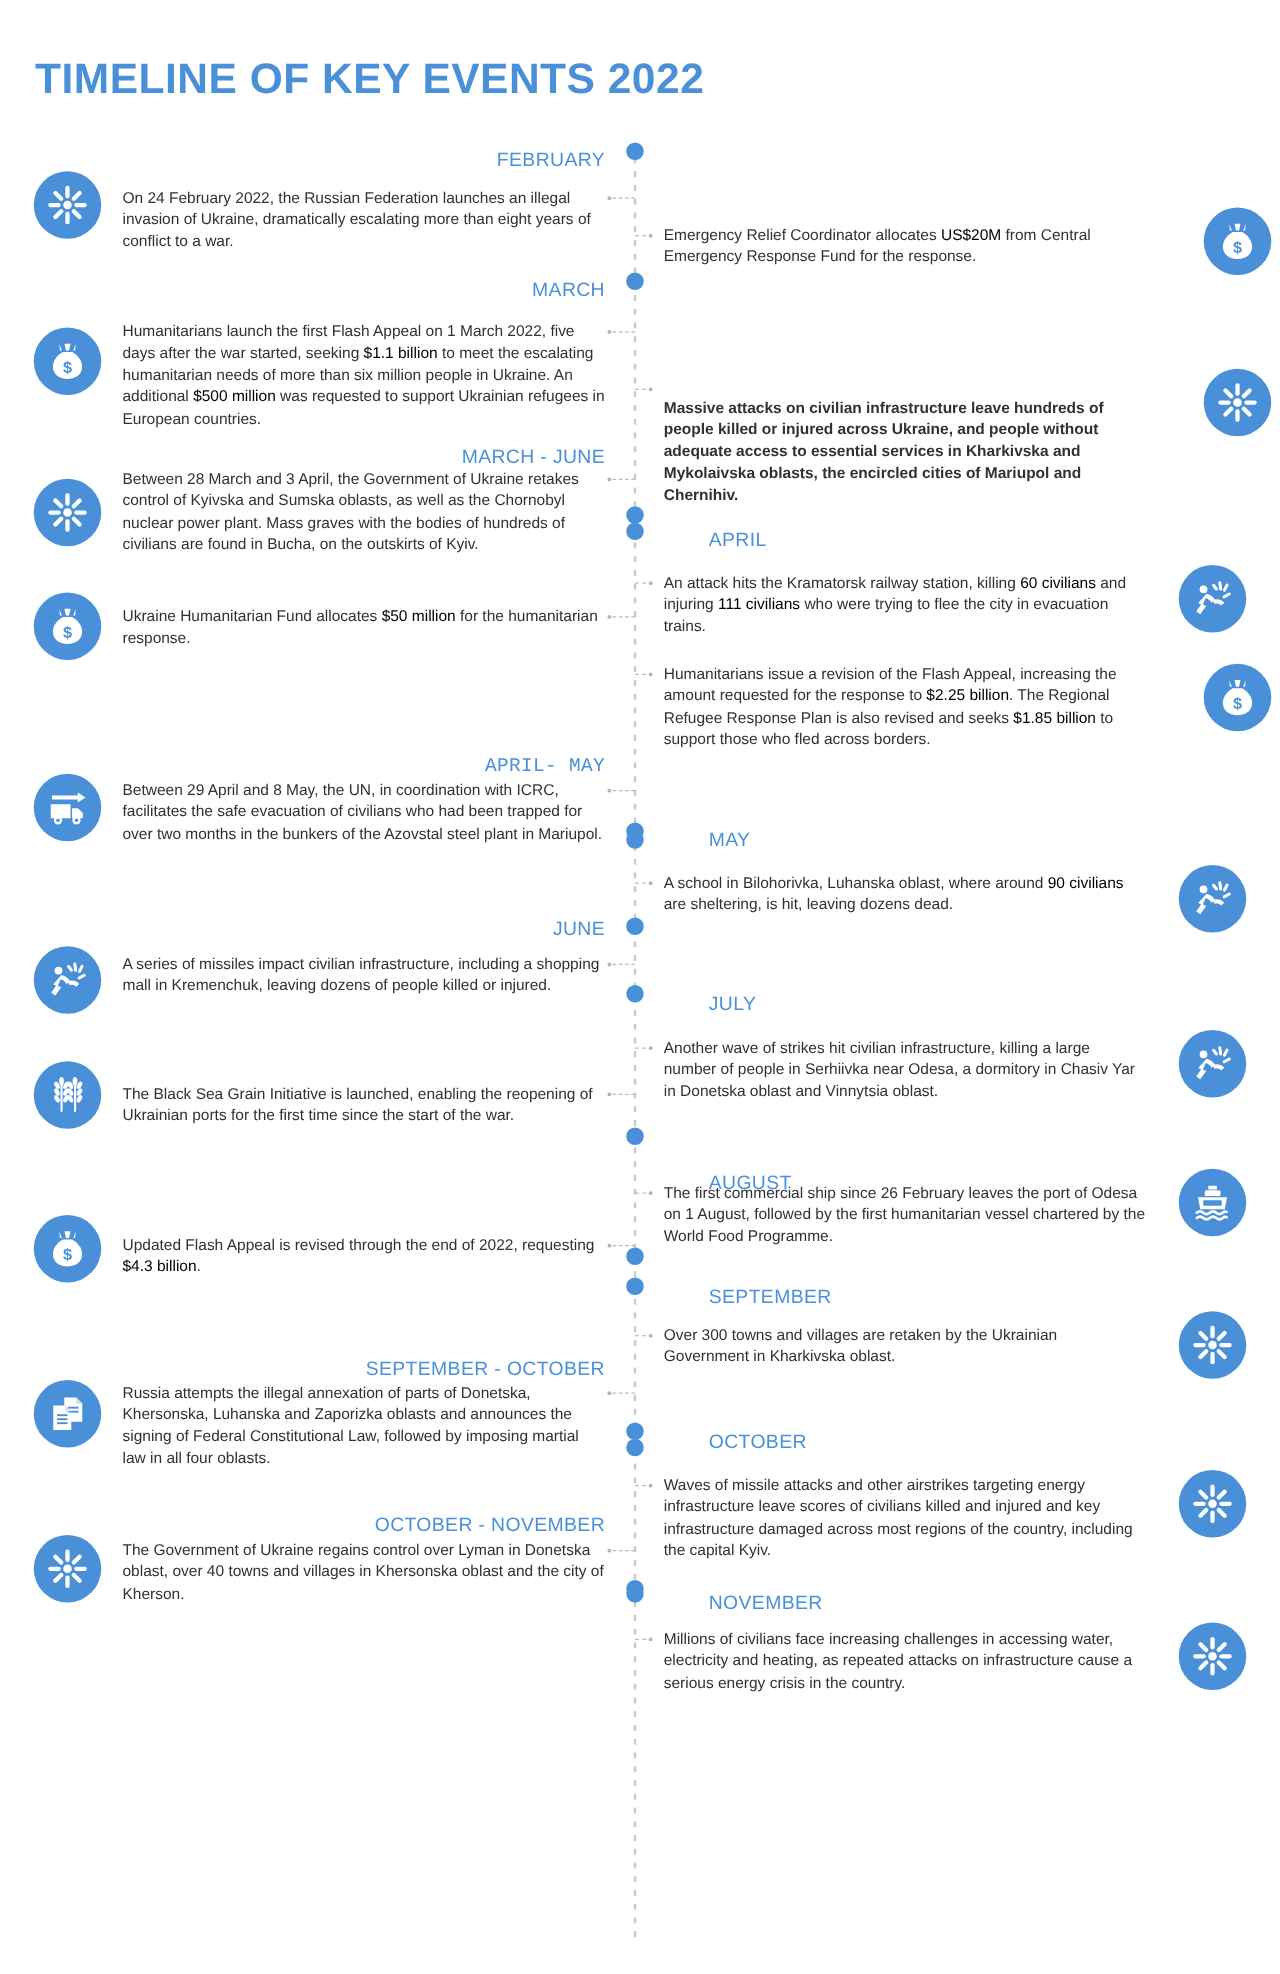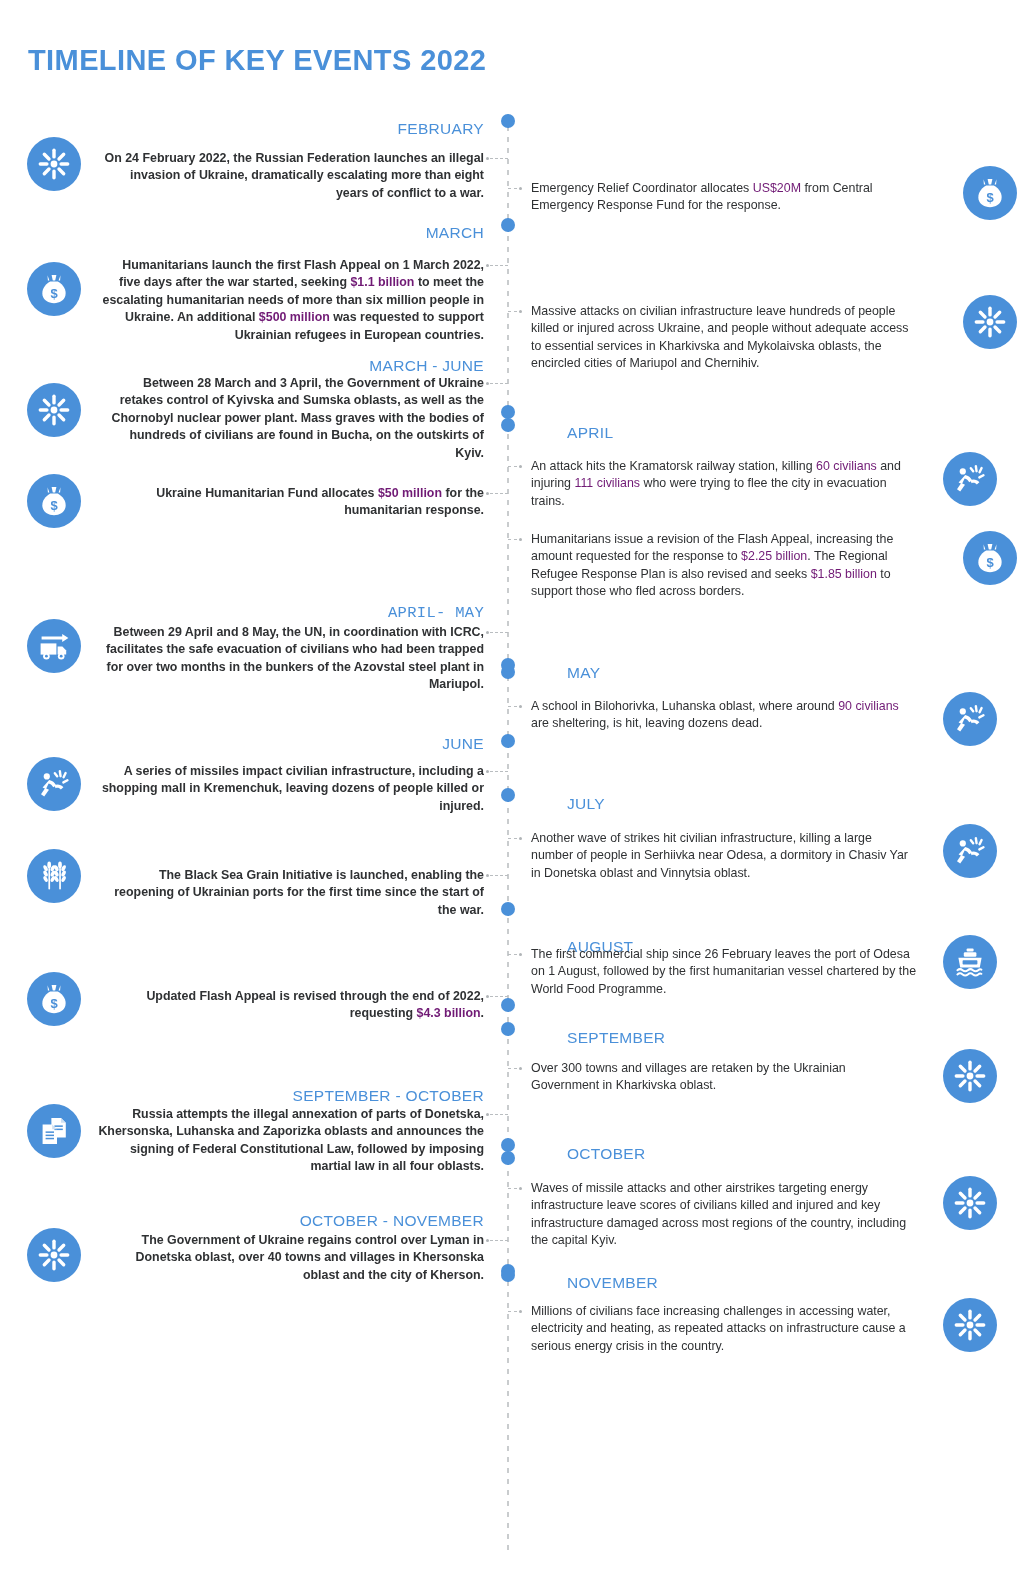--- a/index.html
+++ b/index.html
@@ -11,21 +11,21 @@
     background: #ffffff;
     font-family: "Liberation Sans", sans-serif;
     position: relative;
     overflow: hidden;
   }
 
   #page-title {
     position: absolute;
     left: 28px;
     top: 44px;
-    font-size: 29px;
+    font-size: 34px;
     font-weight: bold;
     color: #4a90d9;
     letter-spacing: 0.4px;
     white-space: nowrap;
   }
 
   
   #timeline-axis {
     position: absolute;
     left: 507px;
@@ -69,24 +69,24 @@
   .month-label.left  { text-align: right; }
   .month-label.right { text-align: left; margin-left: 36px; }
 
   
   .entry-text {
     position: absolute;
     font-size: 12.4px;
     line-height: 17.4px;
     color: #2f3133;
   }
-  .entry-text.left  { text-align: right; width: 386px; left: 98px; font-weight: bold; }
+  .entry-text.left  { text-align: left; width: 386px; left: 98px; }
   .entry-text.right { text-align: left;  width: 386px; left: 531px; }
 
-  .hl { color: #701a75; }
+  .hl { color: #000000; }
 
   
   .connector {
     position: absolute;
     height: 1px;
     border-top: 1px dashed #b9bdc0;
   }
   .connector-tip {
     position: absolute;
     width: 3px;
@@ -129,21 +129,21 @@
     </div>
     <div class="month-label left" style="top: 224px; left: 98px; width: 386px;">MARCH</div>
     <div class="entry-text left" style="top: 257px;">Humanitarians launch the first Flash Appeal on 1 March 2022, five days after the war started, seeking <span class="hl">$1.1 billion</span> to meet the escalating humanitarian needs of more than six million people in Ukraine. An additional <span class="hl">$500 million</span> was requested to support Ukrainian refugees in European countries.</div>
     <div class="connector" style="top: 265px; left: 490px; width: 18px;"></div>
     <div class="connector-tip" style="top: 264px; left: 486px;"></div>
     <div class="icon-badge" style="left: 963px; top: 295px;">
       <svg width="32" height="32" viewBox="0 0 32 32">
         <use xlink:href="#def-explosion-burst-icon"></use>
       </svg>
     </div>
-    <div class="entry-text right" style="top: 303px;">Massive attacks on civilian infrastructure leave hundreds of people killed or injured across Ukraine, and people without adequate access to essential services in Kharkivska and Mykolaivska oblasts, the encircled cities of Mariupol and Chernihiv.</div>
+    <div class="entry-text right" style="top: 318px; font-weight: bold;">Massive attacks on civilian infrastructure leave hundreds of people killed or injured across Ukraine, and people without adequate access to essential services in Kharkivska and Mykolaivska oblasts, the encircled cities of Mariupol and Chernihiv.</div>
     <div class="connector" style="top: 311px; left: 508px; width: 9px;"></div>
     <div class="connector-tip" style="top: 310px; left: 519px;"></div>
     <div class="axis-dot" style="top: 405px;"></div>
     <div class="icon-badge" style="left: 27px; top: 383px;">
       <svg width="32" height="32" viewBox="0 0 32 32">
         <use xlink:href="#def-explosion-burst-icon"></use>
       </svg>
     </div>
     <div class="month-label left" style="top: 357px; left: 98px; width: 386px;">MARCH - JUNE</div>
     <div class="entry-text left" style="top: 375px;">Between 28 March and 3 April, the Government of Ukraine retakes control of Kyivska and Sumska oblasts, as well as the Chornobyl nuclear power plant. Mass graves with the bodies of hundreds of civilians are found in Bucha, on the outskirts of Kyiv.</div>

